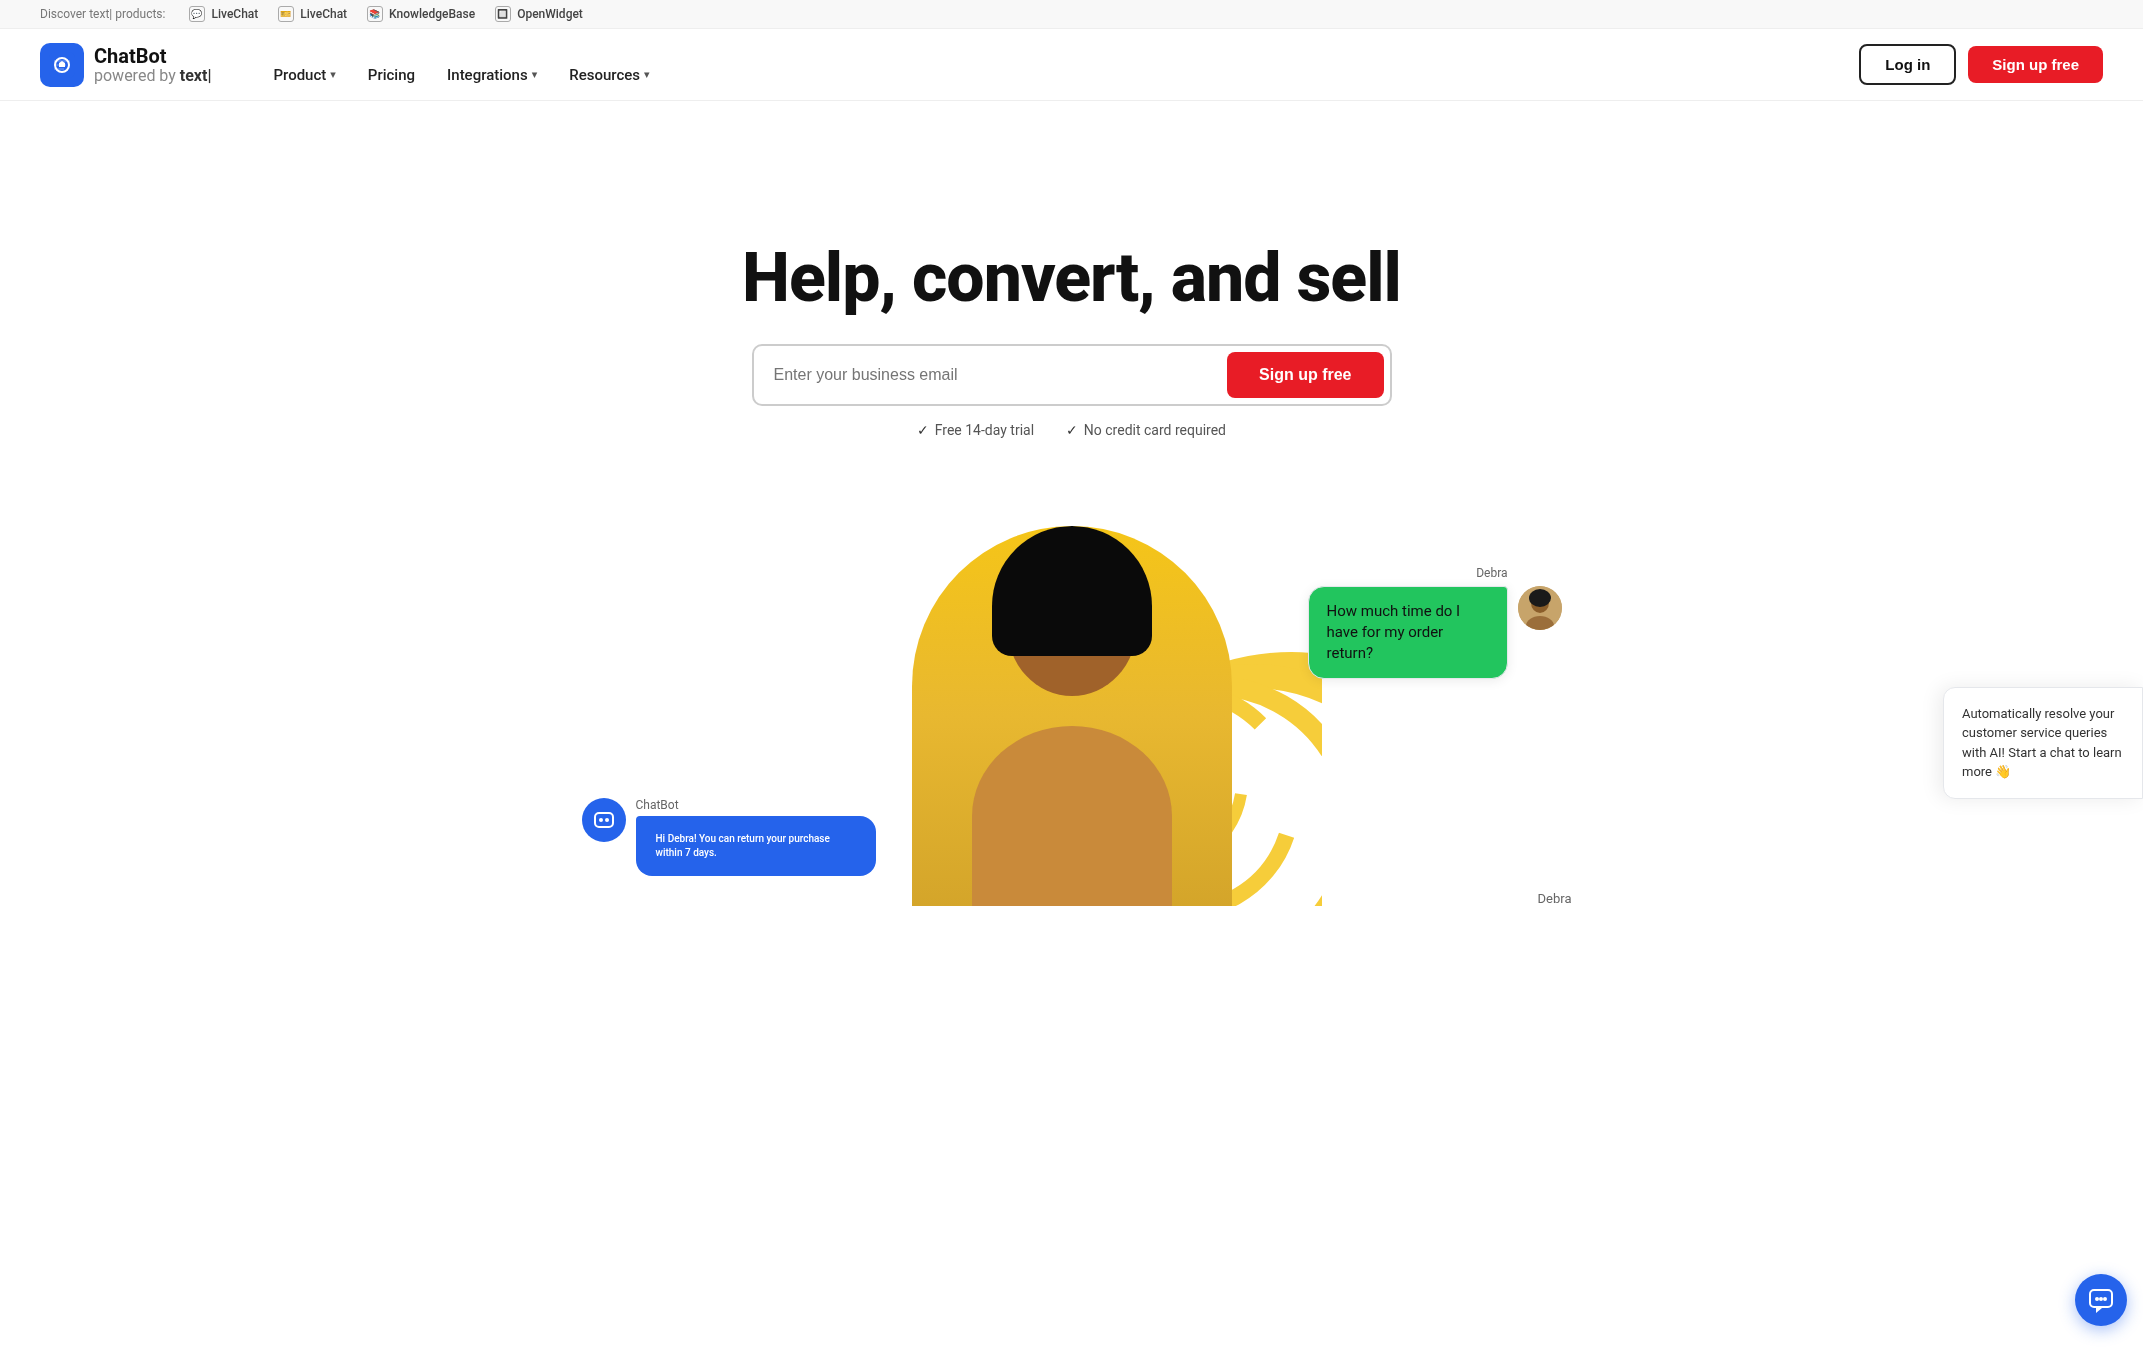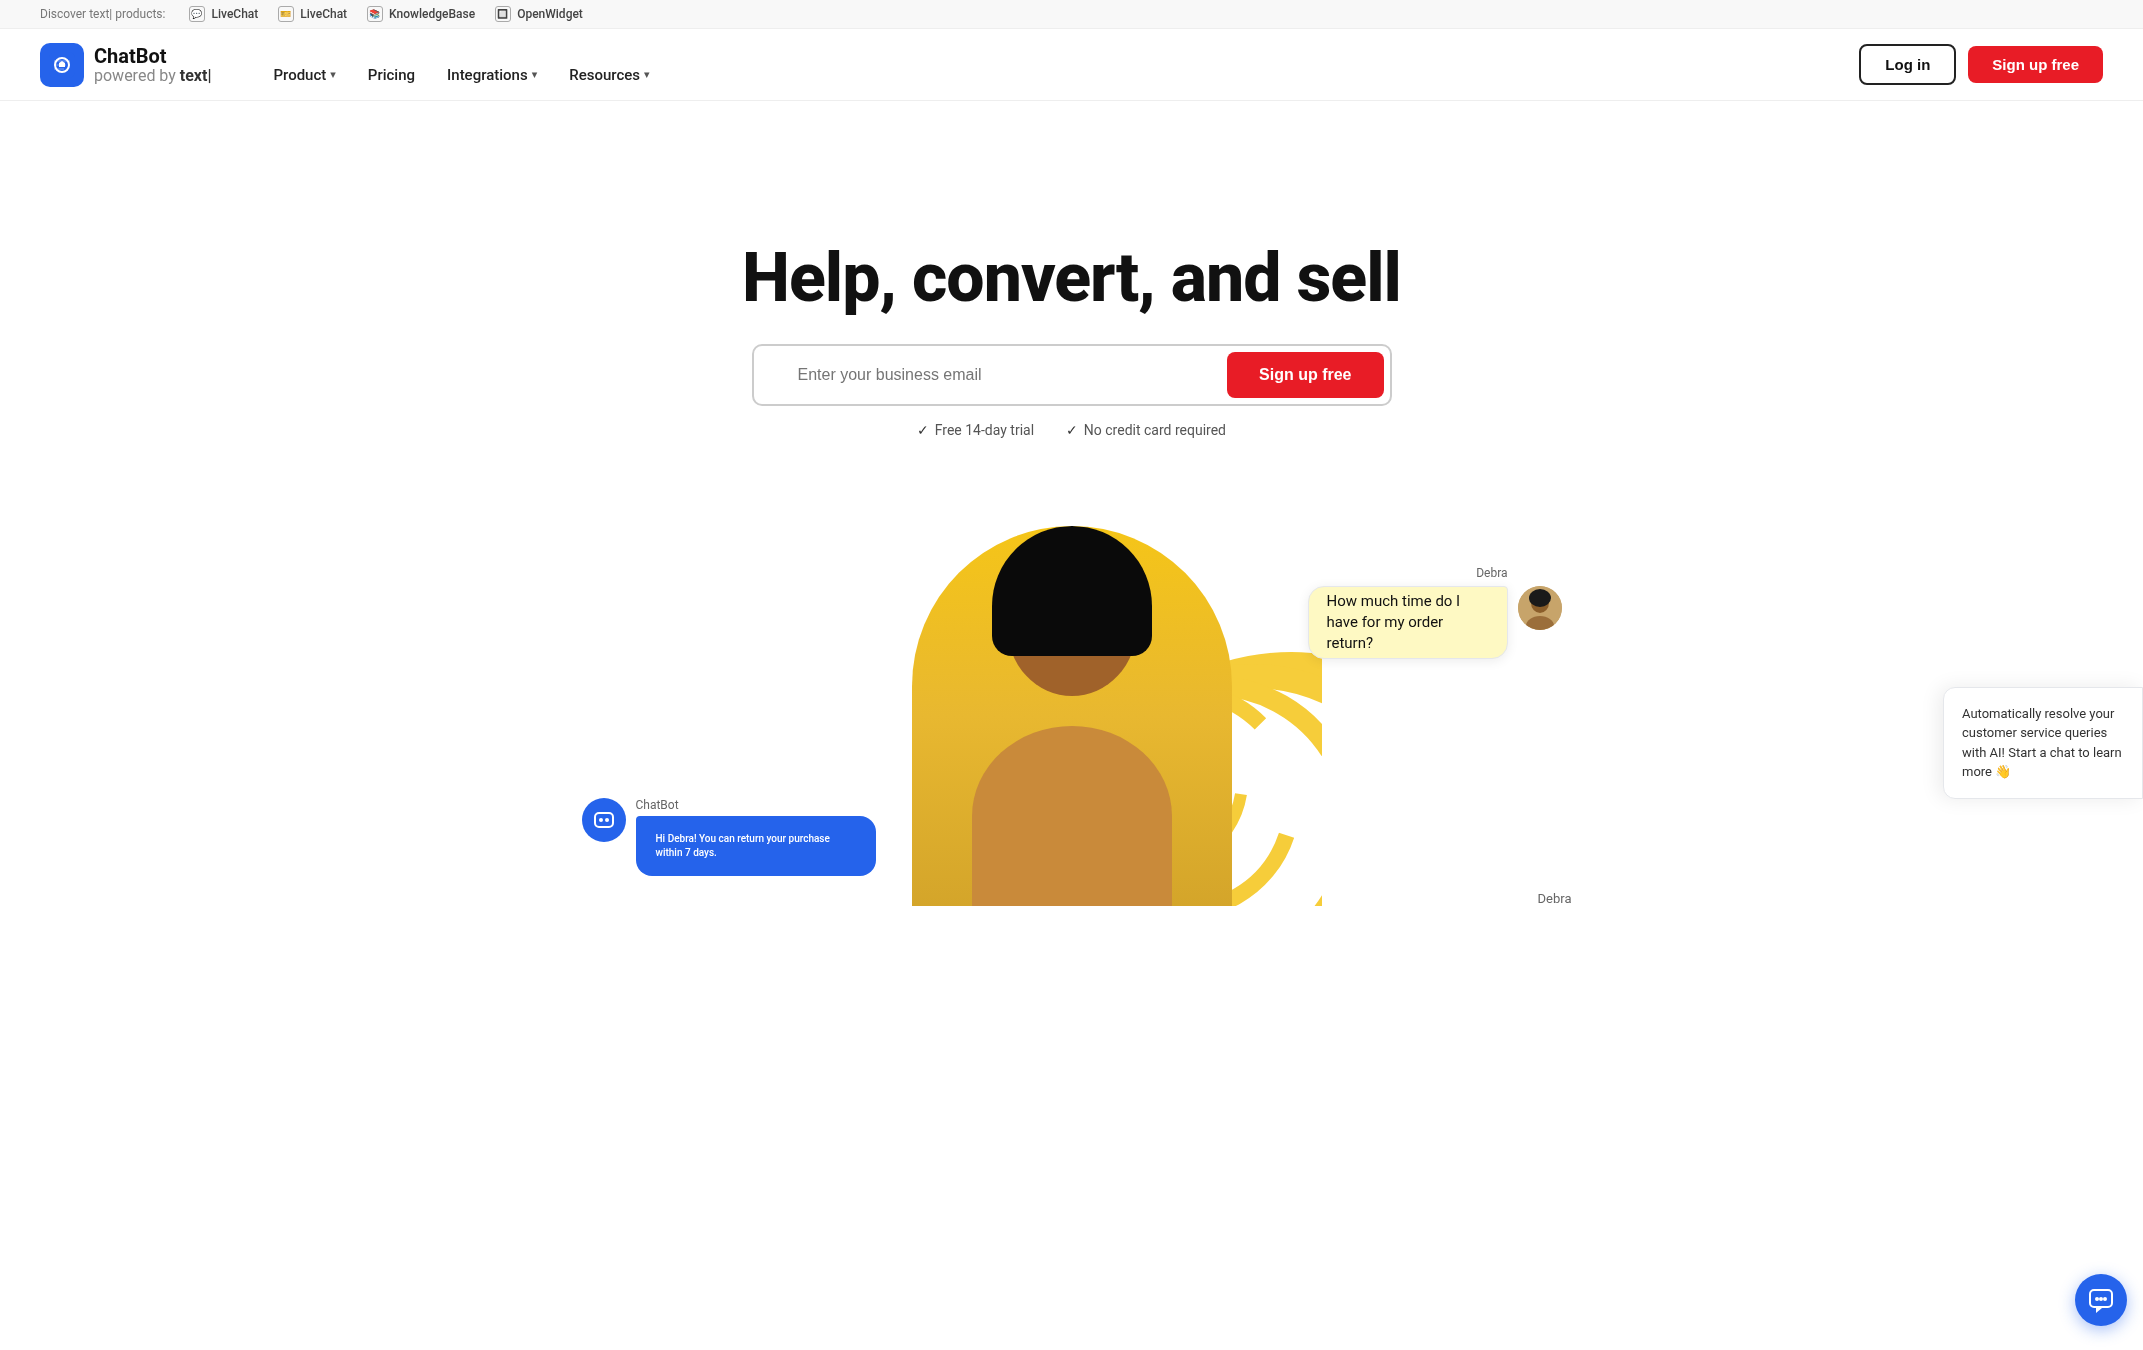--- a/index.html
+++ b/index.html
@@ -109,21 +109,20 @@
 
     .email-form {
       display: flex;
       gap: 0;
       max-width: 640px;
       margin: 12px auto 16px;
       border: 2px solid #ccc;
       border-radius: 10px;
       overflow: hidden;
       background: white;
-      padding-left: 24px;
     }
     .email-input {
       flex: 1;
       padding: 18px 20px;
       font-size: 16px;
       border: none;
       outline: none;
       color: #333;
       background: transparent;
     }
@@ -194,23 +193,23 @@
       flex-direction: column;
       align-items: flex-end;
       gap: 6px;
     }
     .user-bubble-row {
       display: flex;
       align-items: flex-start;
       gap: 10px;
     }
     .user-message-bubble {
-      background: #fef9c3;
+      background: #22c55e;
       border: 1px solid #e5e7eb;
-      padding: 4px 18px;
+      padding: 14px 18px;
       border-radius: 16px 4px 16px 16px;
       font-size: 15px;
       color: #111;
       max-width: 200px;
       box-shadow: 0 2px 12px rgba(0,0,0,0.08);
       line-height: 1.4;
     }
     .user-avatar {
       width: 44px; height: 44px;
       border-radius: 50%;

